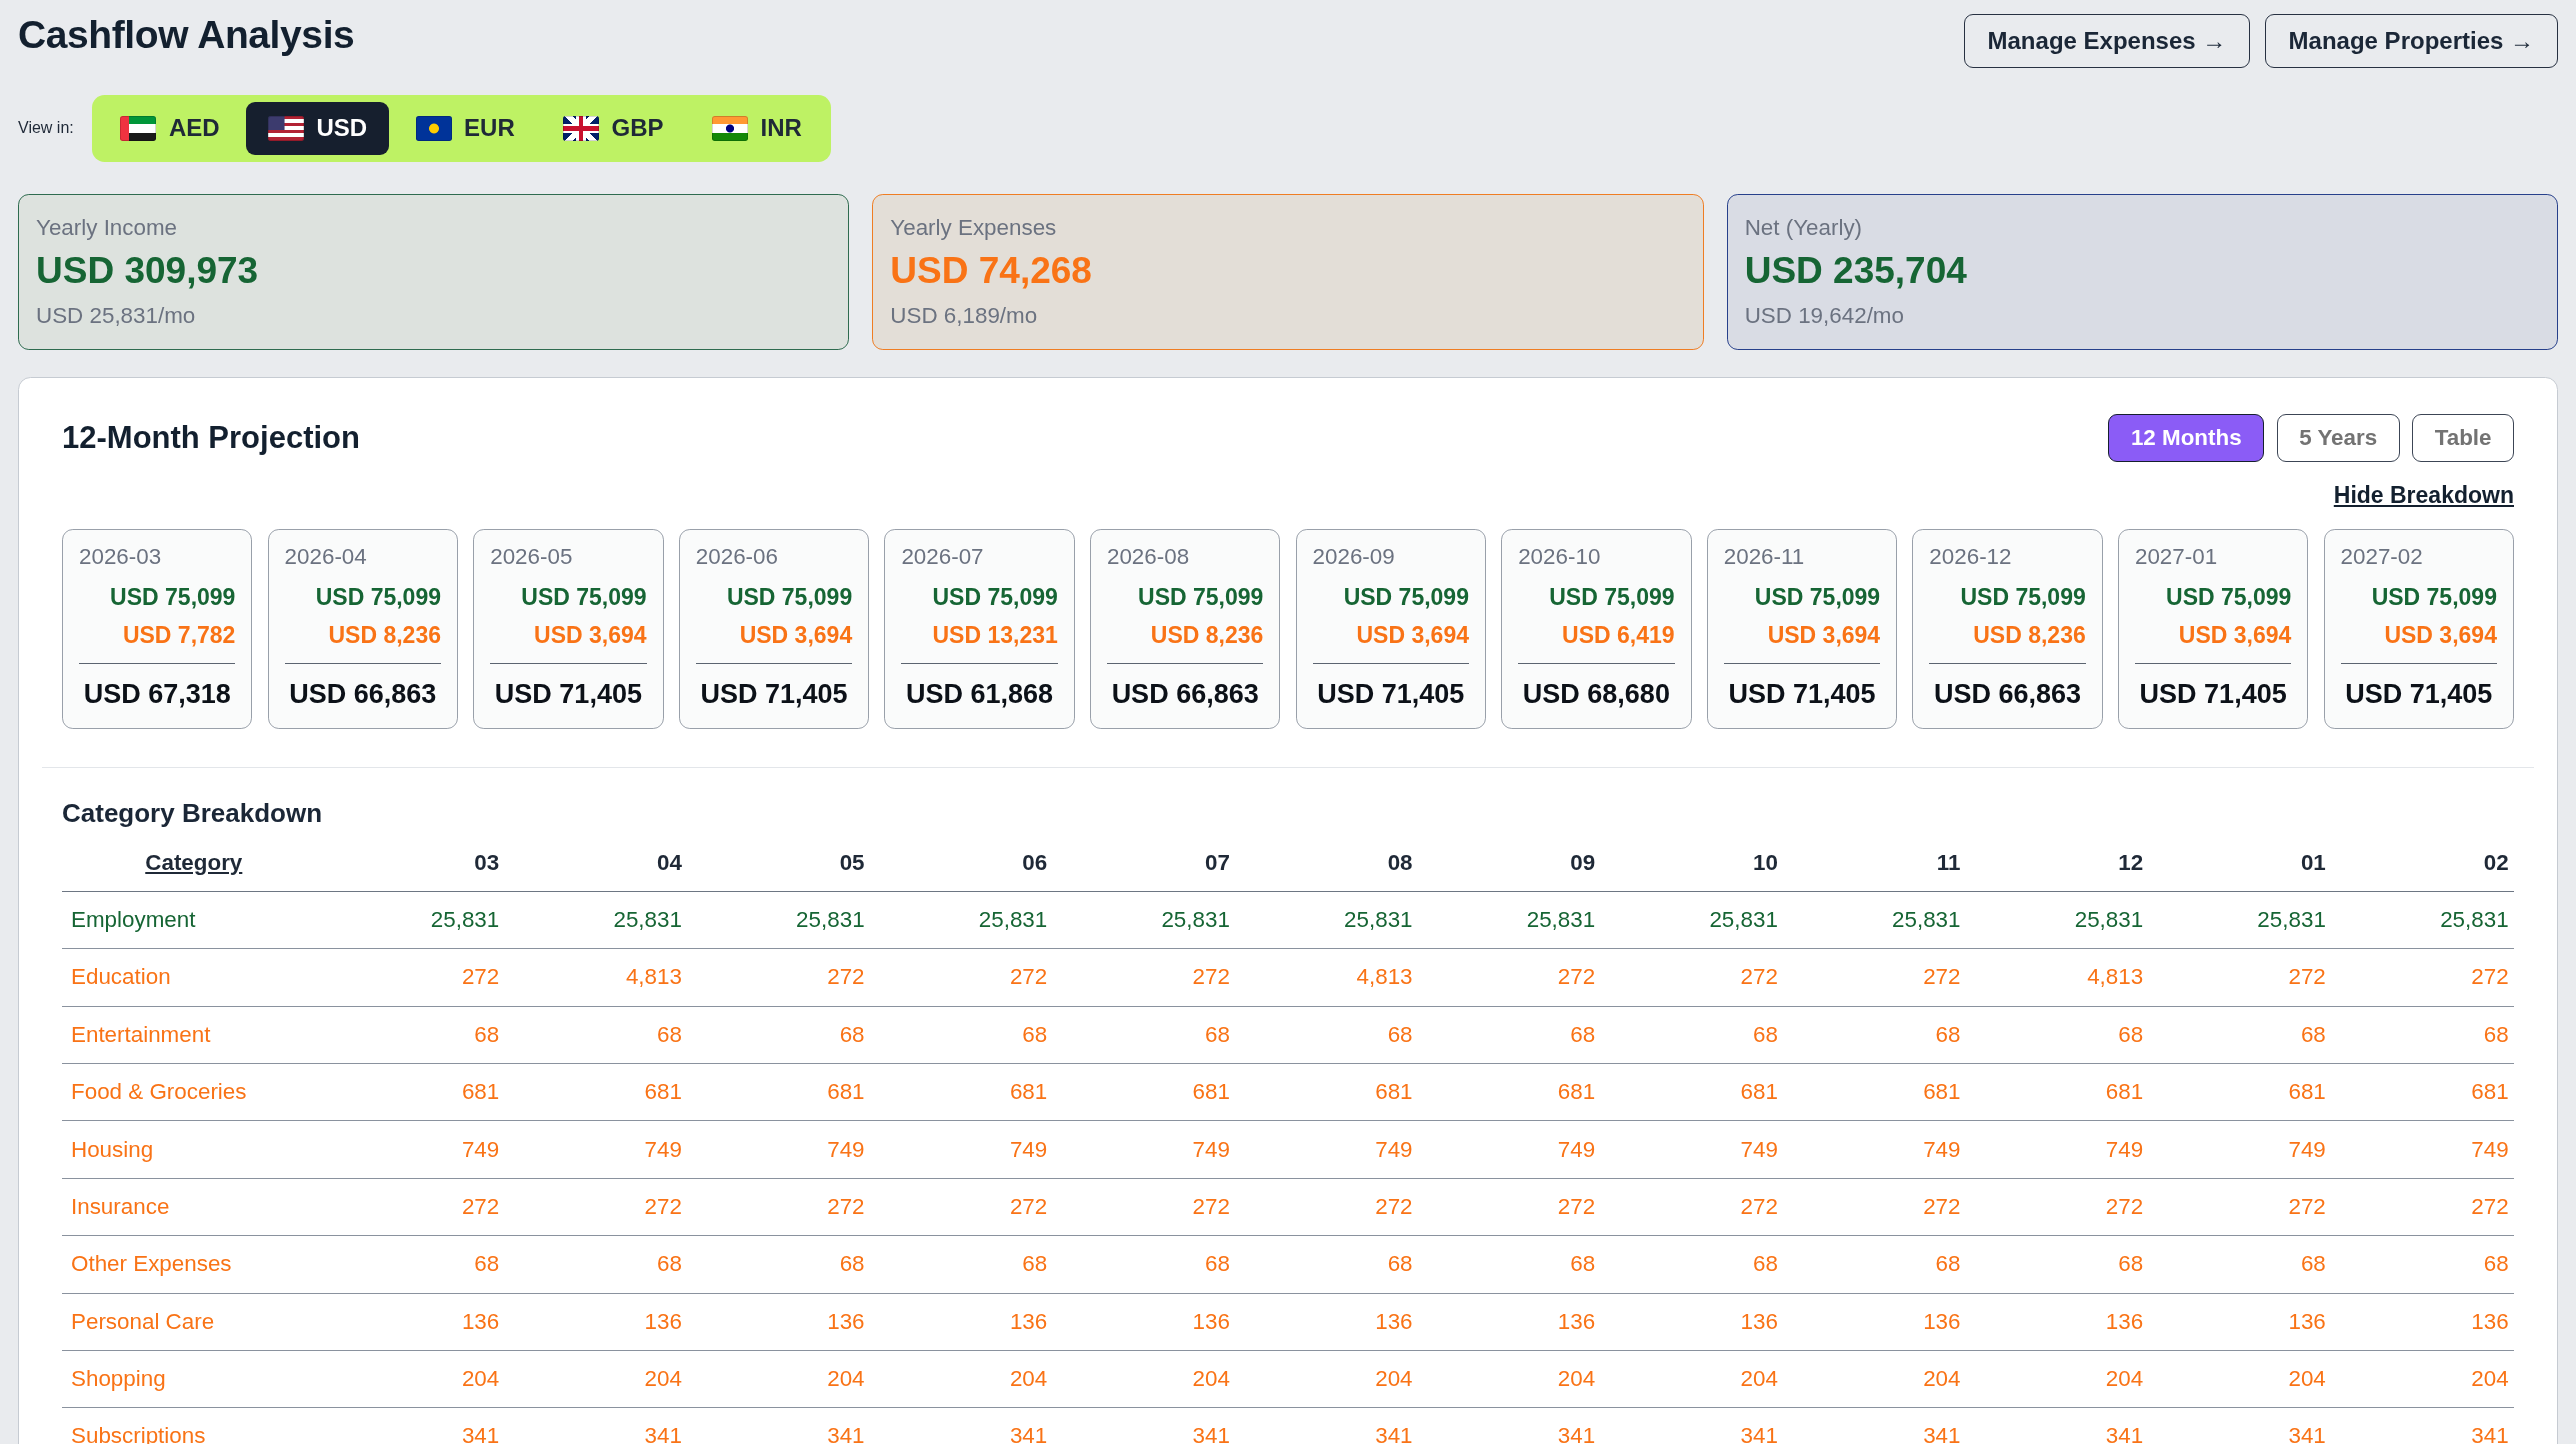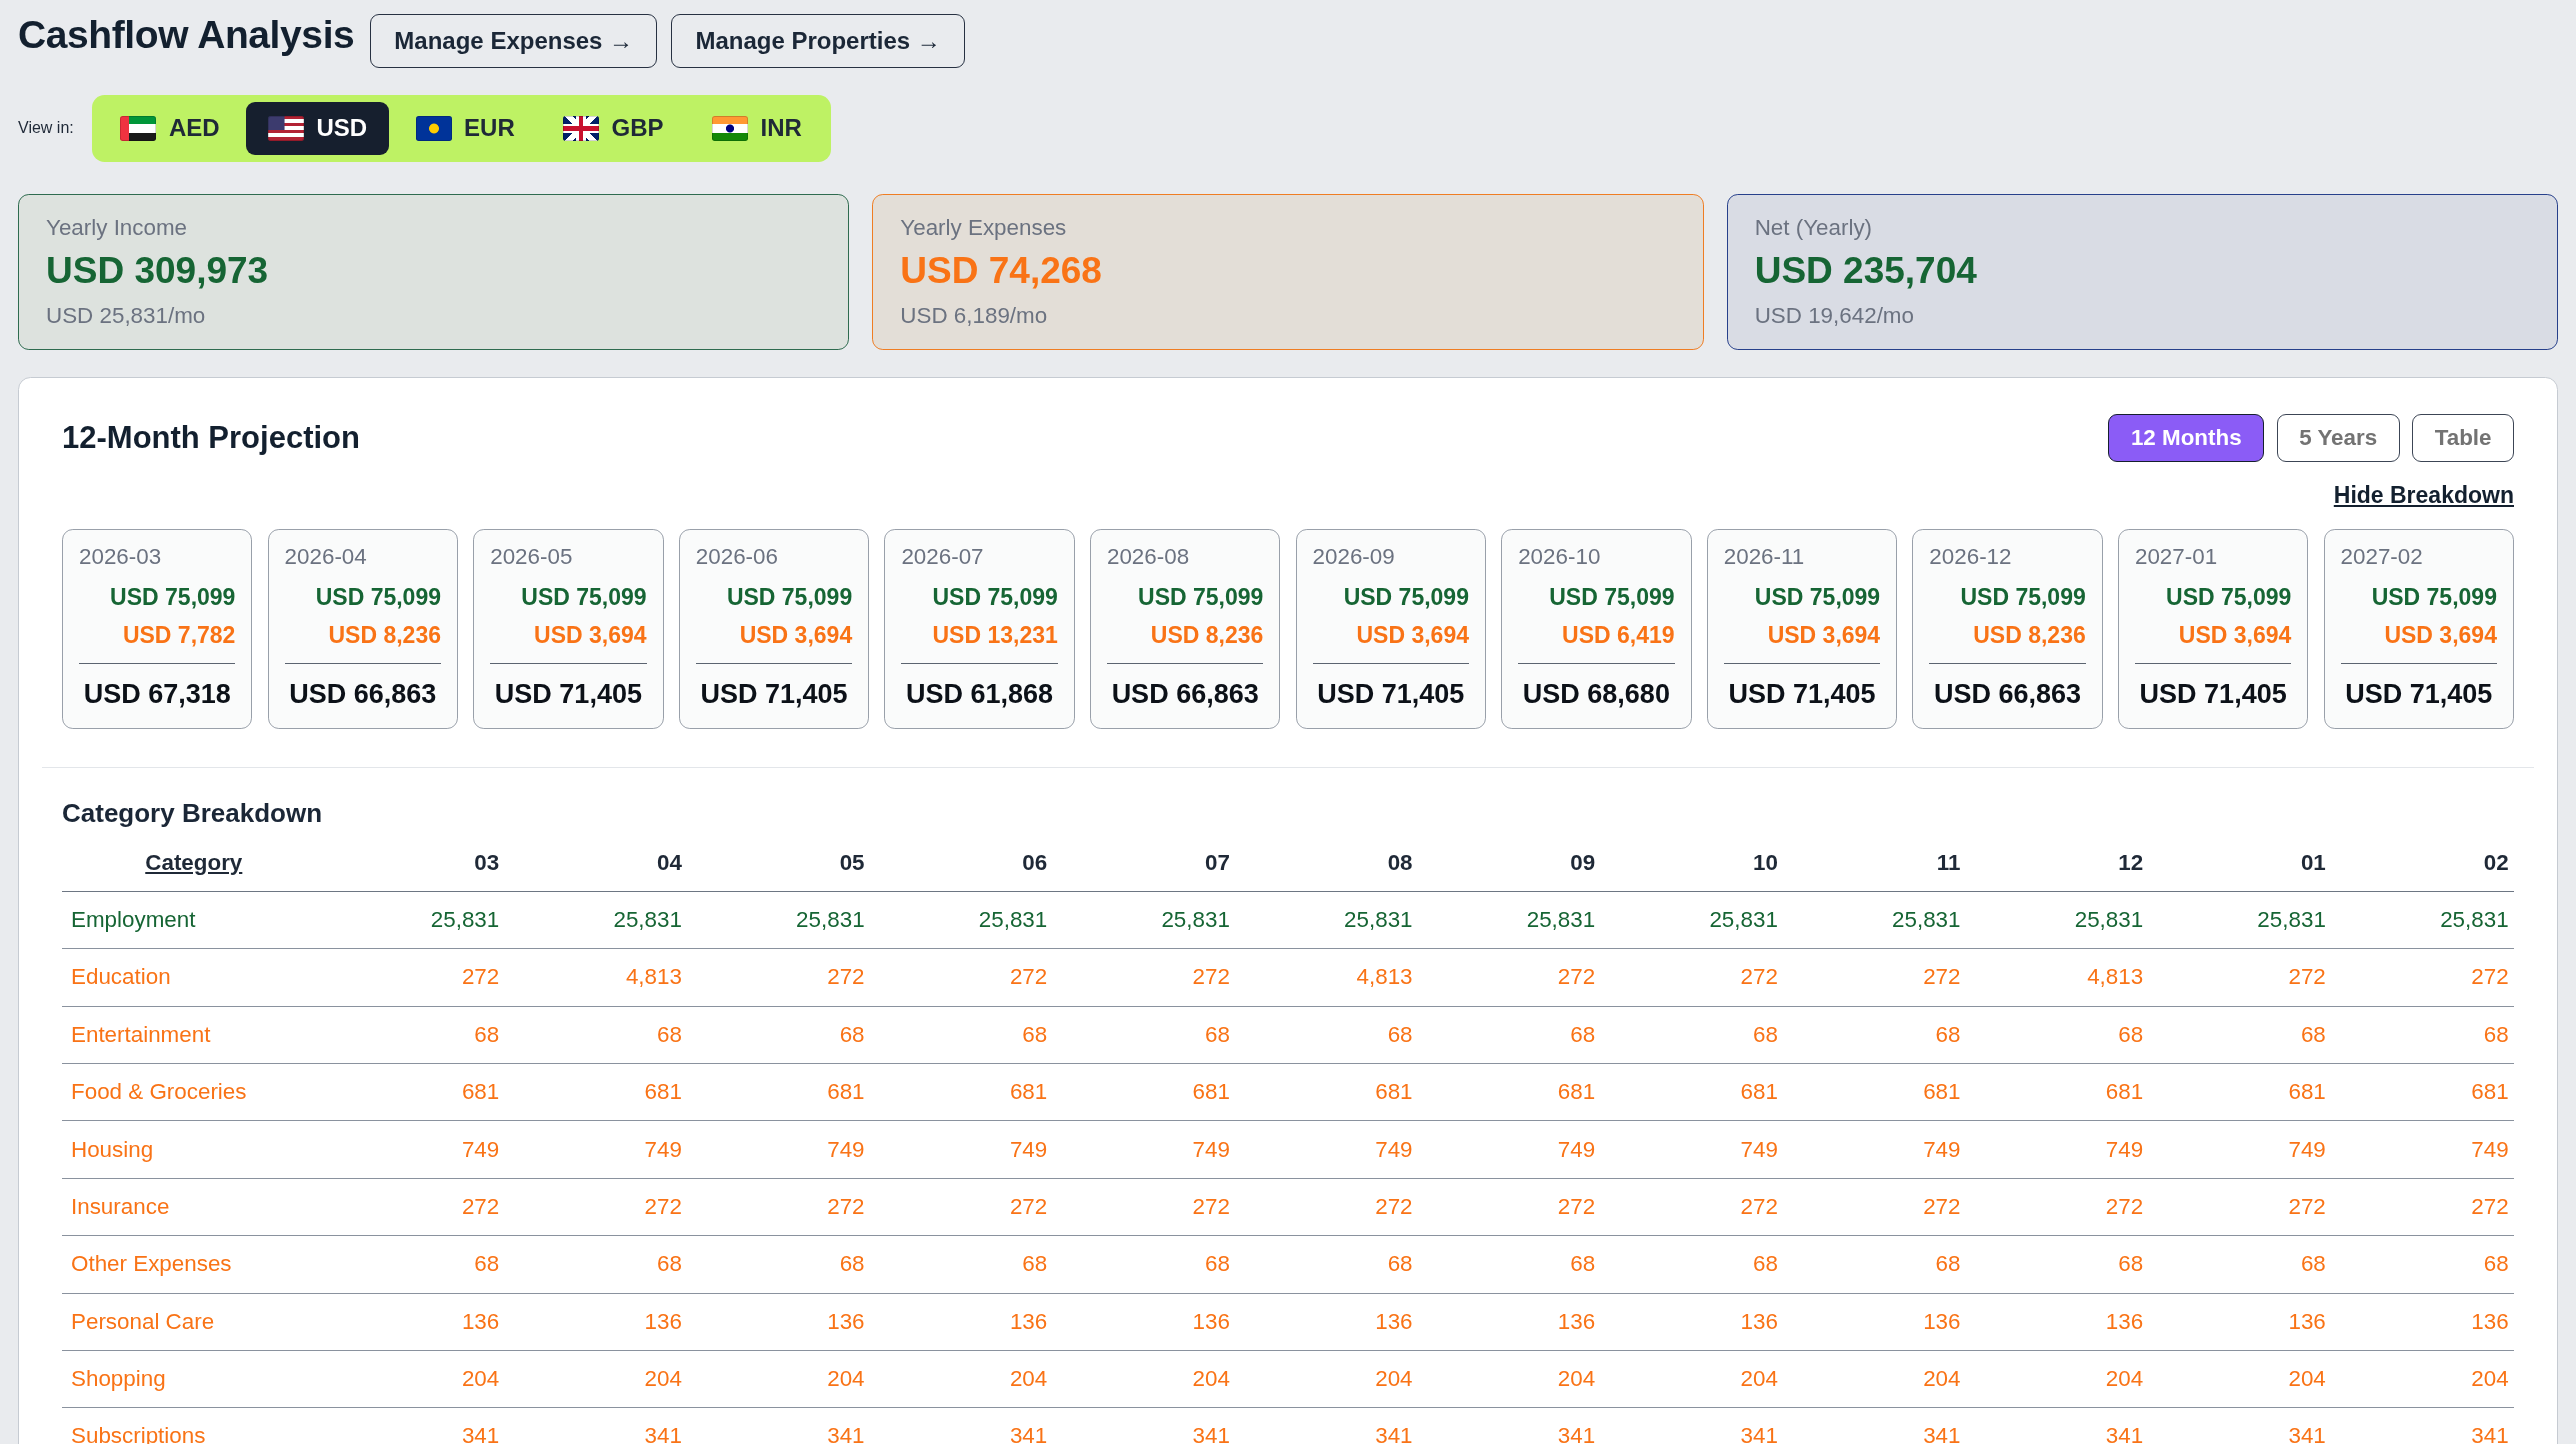--- a/index.html
+++ b/index.html
@@ -5,21 +5,21 @@
   * { box-sizing: border-box; margin: 0; padding: 0; }
   html,body { width: 2576px; height: 1445px; overflow: hidden; }
   body {
     font-family: "Liberation Sans", sans-serif;
     background: #e9ebee;
     color: #111827;
   }
   .page { padding: 12.5px 18px 0; }
 
   
-  .header-row { display: flex; align-items: flex-start; }
+  .header-row { display: flex; justify-content: space-between; align-items: flex-start; }
   .page-title { font-size: 39px; font-weight: 700; color: #13202f; letter-spacing: -0.4px; }
   .header-actions { display: flex; gap: 14.3px; margin-top: 1.8px; padding-left: 16px; }
   .outline-btn {
     background: transparent; border: 1.8px solid #273142; border-radius: 9px;
     padding: 11.7px 23px; font-size: 24px; font-weight: 600; color: #1b2737;
     font-family: inherit; cursor: pointer; white-space: nowrap;
   }
 
   
   .currency-row { display: flex; align-items: center; gap: 18px; margin-top: 27px; }
@@ -59,21 +59,21 @@
     linear-gradient(to right, transparent 0 36%, #fff 36% 64%, transparent 64%),
     linear-gradient(45deg, transparent 0 44%, #fff 44% 56%, transparent 56%),
     linear-gradient(-45deg, transparent 0 44%, #fff 44% 56%, transparent 56%),
     linear-gradient(#012169, #012169); }
   .flag-inr { background-image:
     radial-gradient(circle at 50% 50%, #000080 0 3.6px, transparent 4.5px),
     linear-gradient(to bottom, #ff9933 0 33%, #ffffff 33% 67%, #138808 67%); }
 
   
   .summary-row { display: flex; gap: 23px; margin-top: 32px; }
-  .summary-card { flex: 1 1 0; border: 1.8px solid; border-radius: 10.8px; padding: 20px 27px; }
+  .summary-card { flex: 1 1 0; border: 1.8px solid; border-radius: 10.8px; padding: 20px 17px; }
   .summary-card .s-label { font-size: 22.4px; color: #6b7280; }
   .summary-card .s-value { font-size: 37px; font-weight: 700; margin: 9px 0 10.8px; }
   .summary-card .s-sub { font-size: 22.4px; color: #6b7280; }
   .summary-card.income  { border-color: #2e6b4f; background: #dde2de; }
   .summary-card.expense { border-color: #ef7d23; background: #e3ded7; }
   .summary-card.net     { border-color: #27408b; background: #d9dce4; }
   .summary-card.income .s-value  { color: #166534; }
   .summary-card.expense .s-value { color: #f97316; }
   .summary-card.net .s-value     { color: #166534; }
 

